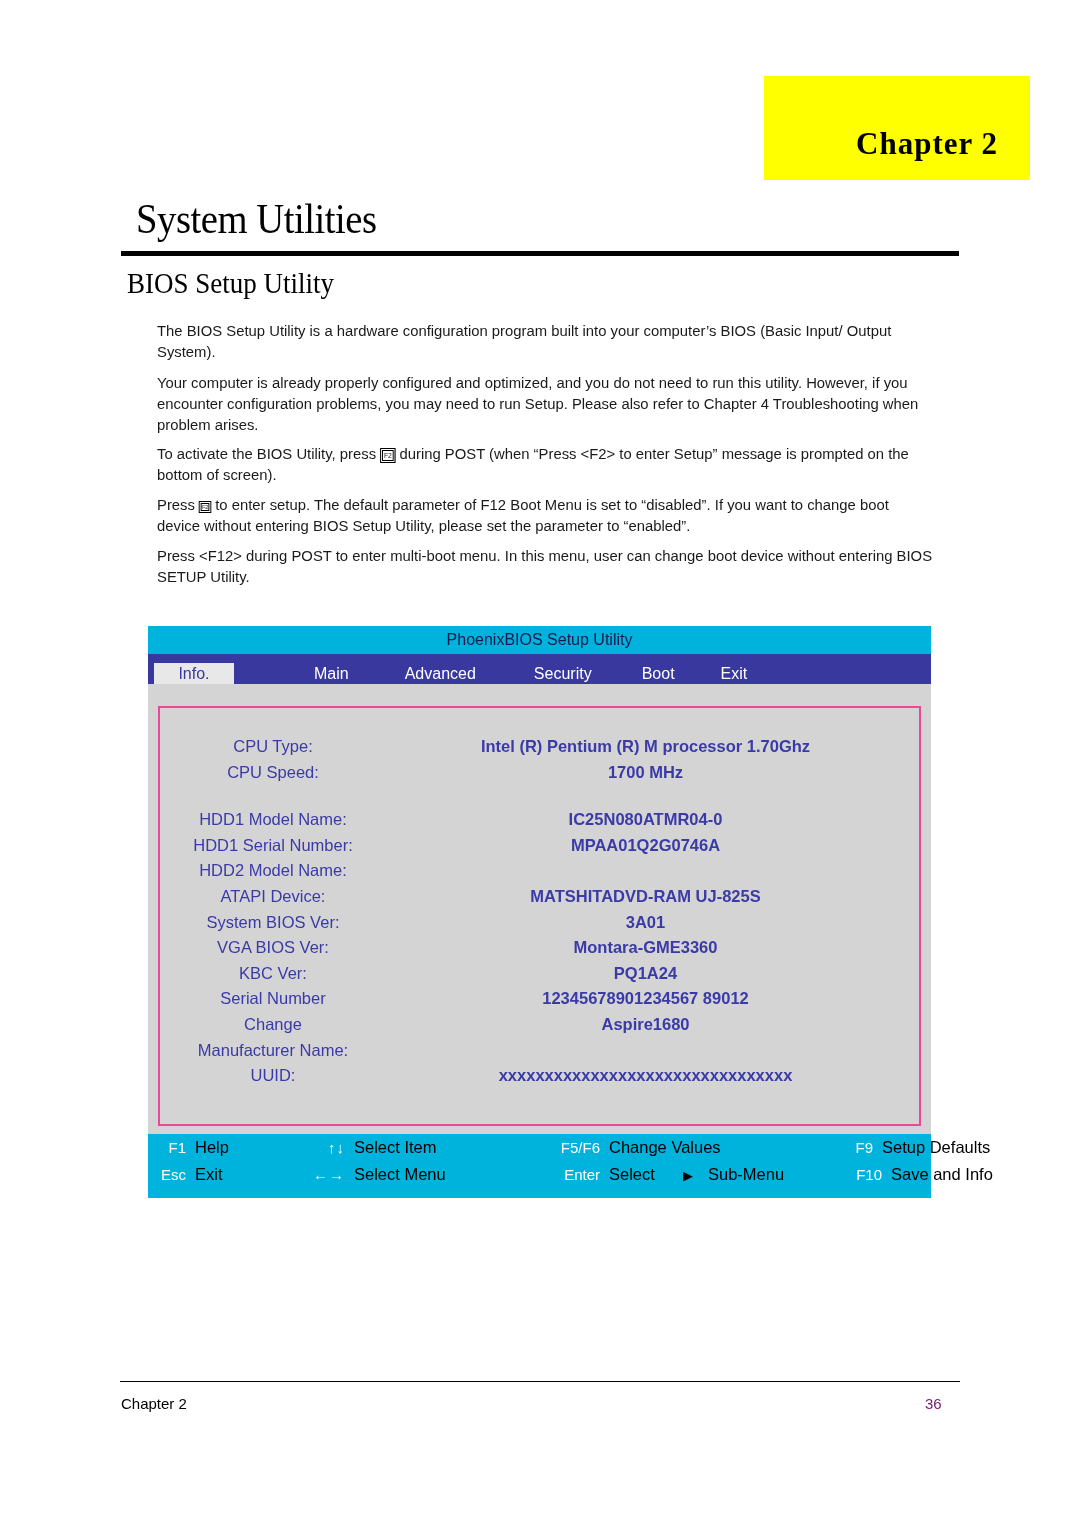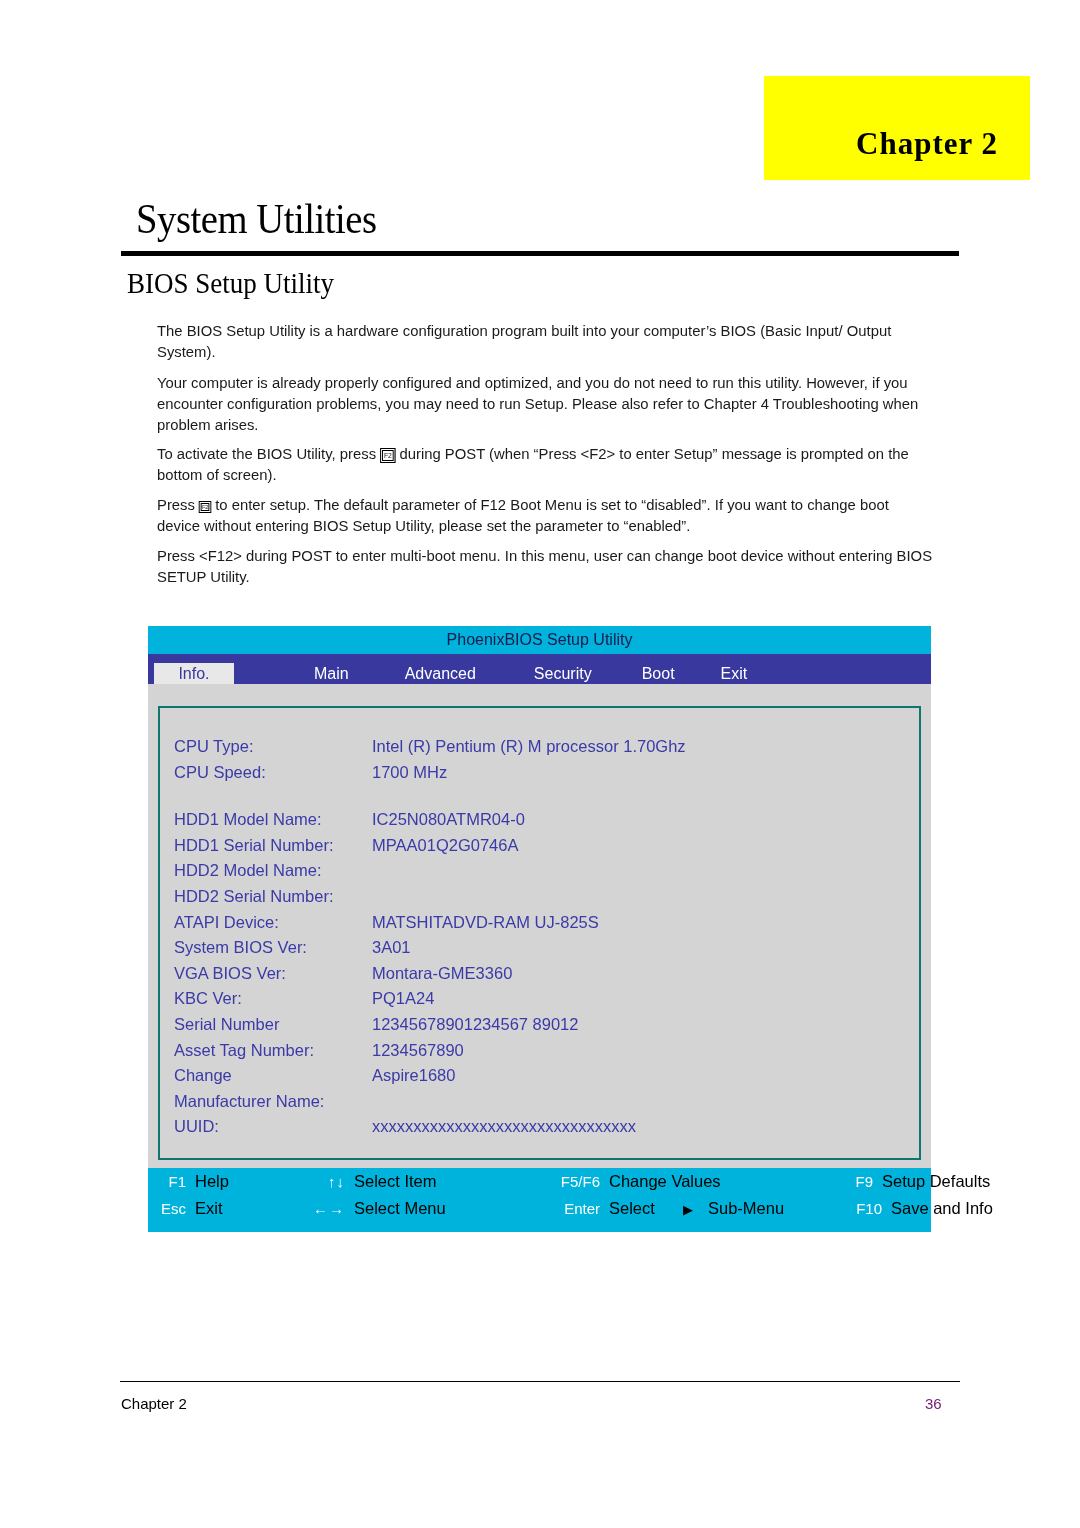--- a/index.html
+++ b/index.html
@@ -151,35 +151,36 @@
   .tab-spacer-b { width: 28px; }
   .tab-spacer-c { width: 30px; }
   .tab-spacer-d { width: 22px; }
   .tab-spacer-e { width: 18px; }
 
   .bios-body {
     padding: 22px 10px 8px 10px;
     background: #d4d4d4;
   }
   .bios-panel {
-    border: 2px solid #0f766e;
+    border: 2px solid #ec4899;
     background: #d4d4d4;
-    padding: 26px 0 18px 0;
+    padding: 26px 0 25px 0;
     min-height: 420px;
     box-sizing: border-box;
+    text-align: center;
   }
   .bios-row {
     display: flex;
     font-size: 16.5px;
     color: #3a3aa8;
     line-height: 25.6px;
     padding-left: 14px;
   }
   .bios-row .label { width: 198px; flex: none; }
-  .bios-row .value { flex: 1; }
+  .bios-row .value { flex: 1; font-weight: bold; }
   .bios-row.gap { height: 22px; line-height: 22px; }
 
   .bios-footer {
     background: #00b3dc;
     padding: 4px 0 6px 0;
   }
   .footer-row {
     display: flex;
     align-items: baseline;
     height: 27px;
@@ -303,46 +304,38 @@
       </div>
       <div class="bios-row">
         <span class="label">HDD1 Serial Number:</span>
         <span class="value">MPAA01Q2G0746A</span>
       </div>
       <div class="bios-row">
         <span class="label">HDD2 Model Name:</span>
         <span class="value"></span>
       </div>
       <div class="bios-row">
-        <span class="label">HDD2 Serial Number:</span>
-        <span class="value"></span>
-      </div>
-      <div class="bios-row">
         <span class="label">ATAPI Device:</span>
         <span class="value">MATSHITADVD-RAM UJ-825S</span>
       </div>
       <div class="bios-row">
         <span class="label">System BIOS Ver:</span>
         <span class="value">3A01</span>
       </div>
       <div class="bios-row">
         <span class="label">VGA BIOS Ver:</span>
         <span class="value">Montara-GME3360</span>
       </div>
       <div class="bios-row">
         <span class="label">KBC Ver:</span>
         <span class="value">PQ1A24</span>
       </div>
       <div class="bios-row">
         <span class="label">Serial Number</span>
         <span class="value">12345678901234567 89012</span>
-      </div>
-      <div class="bios-row">
-        <span class="label">Asset Tag Number:</span>
-        <span class="value">1234567890</span>
       </div>
       <div class="bios-row">
         <span class="label">Change</span>
         <span class="value">Aspire1680</span>
       </div>
       <div class="bios-row">
         <span class="label">Manufacturer Name:</span>
       </div>
       <div class="bios-row">
         <span class="label">UUID:</span>

